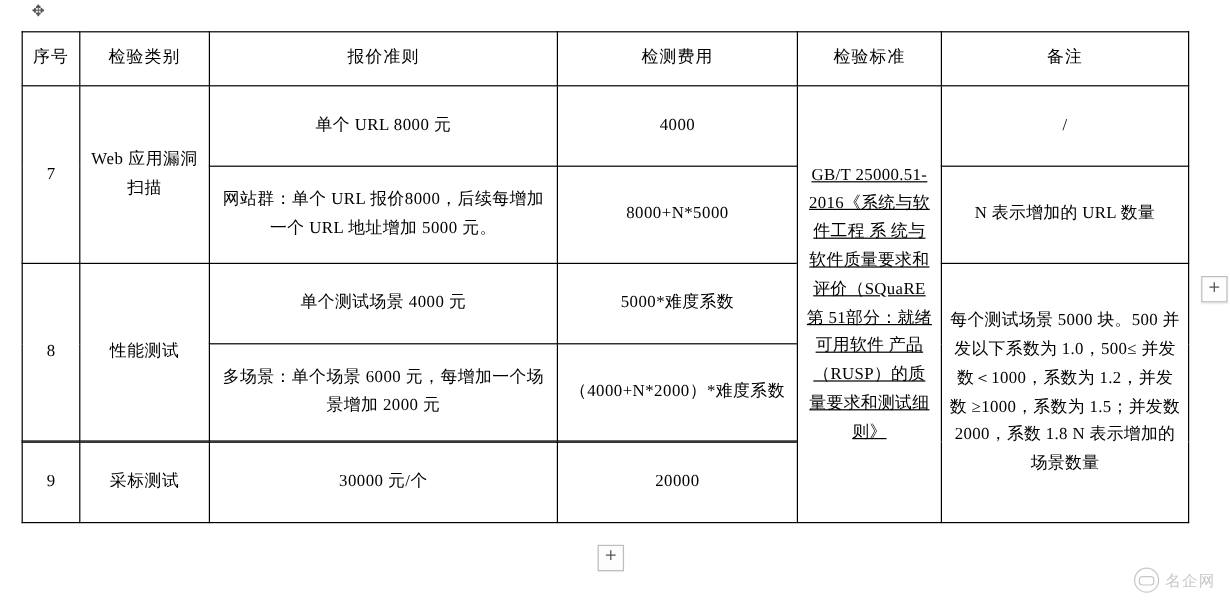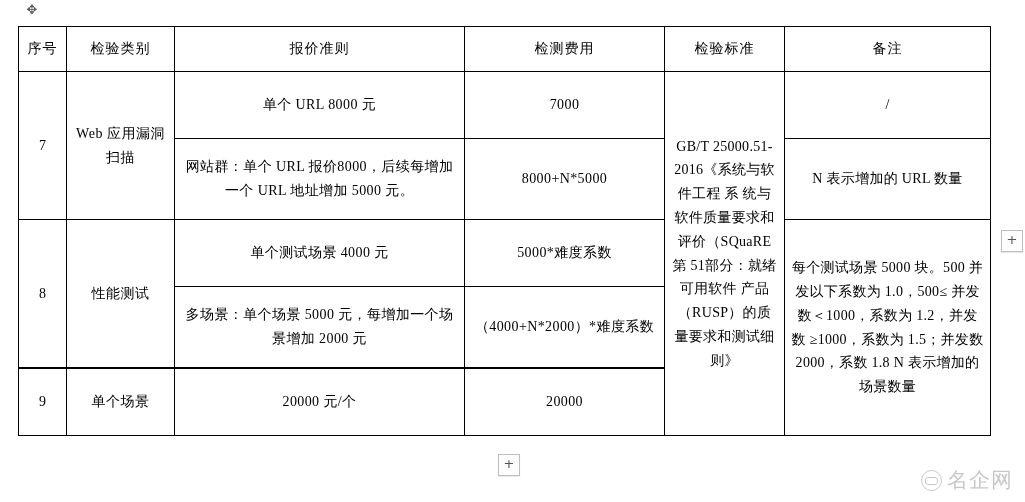--- a/index.html
+++ b/index.html
@@ -72,20 +72,21 @@
     padding-right: 10px;
   }
   .cell-fee {
     font-size: 14px;
     letter-spacing: 0.4px;
   }
   .cell-std {
     font-size: 13.5px;
     line-height: 2.0;
     letter-spacing: 0.3px;
+    text-decoration: underline;
   }
   .cell-note {
     font-size: 13.5px;
     line-height: 2.0;
     letter-spacing: 0.3px;
     padding-left: 8px;
     padding-right: 8px;
   }
   .row-tall td { height: 58px; }
   .row-xtall td { height: 72px; }
@@ -142,21 +143,21 @@
   .wm-circle::before {
     content: "";
     position: absolute;
     left: 3px; top: 6px;
     width: 11px; height: 6px;
     border: 1.4px solid #9a9a9a;
     border-radius: 3px;
   }
   .wm-text {
     font-family: "DejaVu Sans", sans-serif;
-    font-size: 21px;
+    font-size: 13px;
     color: #9a9a9a;
     letter-spacing: 1px;
   }
 </style>
 </head>
 <body>
 
 <div id="doc-area">
 
   <div class="move-handle">✥</div>
@@ -177,55 +178,55 @@
         <td>报价准则</td>
         <td>检测费用</td>
         <td>检验标准</td>
         <td>备注</td>
       </tr>
 
       <tr class="row-tall">
         <td rowspan="2">7</td>
         <td rowspan="2" class="cell-cat">Web 应用漏洞扫描</td>
         <td class="cell-rule">单个 URL 8000 元</td>
-        <td class="cell-fee">7000</td>
+        <td class="cell-fee">4000</td>
         <td rowspan="7" class="cell-std">GB/T 25000.51-2016《系统与软件工程 系 统与软件质量要求和评价（SQuaRE第 51部分：就绪可用软件 产品（RUSP）的质量要求和测试细则》</td>
         <td class="cell-note">/</td>
       </tr>
 
       <tr class="row-xtall">
         <td class="cell-rule left">网站群：单个 URL 报价8000，后续每增加一个 URL 地址增加 5000 元。</td>
         <td class="cell-fee">8000+N*5000</td>
         <td class="cell-note">N 表示增加的 URL 数量</td>
       </tr>
 
       <tr class="row-tall">
         <td rowspan="2">8</td>
         <td rowspan="2" class="cell-cat">性能测试</td>
         <td class="cell-rule">单个测试场景 4000 元</td>
         <td class="cell-fee">5000*难度系数</td>
         <td rowspan="4" class="cell-note">每个测试场景 5000 块。500 并发以下系数为 1.0，500≤ 并发数＜1000，系数为 1.2，并发数 ≥1000，系数为 1.5；并发数2000，系数 1.8 N 表示增加的场景数量</td>
       </tr>
 
       <tr class="row-xtall">
-        <td class="cell-rule left">多场景：单个场景 5000 元，每增加一个场景增加 2000 元</td>
+        <td class="cell-rule left">多场景：单个场景 6000 元，每增加一个场景增加 2000 元</td>
         <td class="cell-fee">（4000+N*2000）*难度系数</td>
       </tr>
 
       <tr>
         <td style="border:none; height:0; padding:0;"></td>
         <td style="border:none; height:0; padding:0;"></td>
         <td style="border:none; height:0; padding:0;"></td>
         <td style="border:none; height:0; padding:0;"></td>
       </tr>
 
       <tr class="row-tall">
         <td>9</td>
-        <td class="cell-cat">单个场景</td>
-        <td class="cell-rule">20000 元/个</td>
+        <td class="cell-cat">采标测试</td>
+        <td class="cell-rule">30000 元/个</td>
         <td class="cell-fee">20000</td>
       </tr>
     </tbody>
   </table>
 
   <div class="add-btn add-right">+</div>
   <div class="add-btn add-bottom">+</div>
 
   <div class="watermark">
     <span class="wm-circle"></span>

